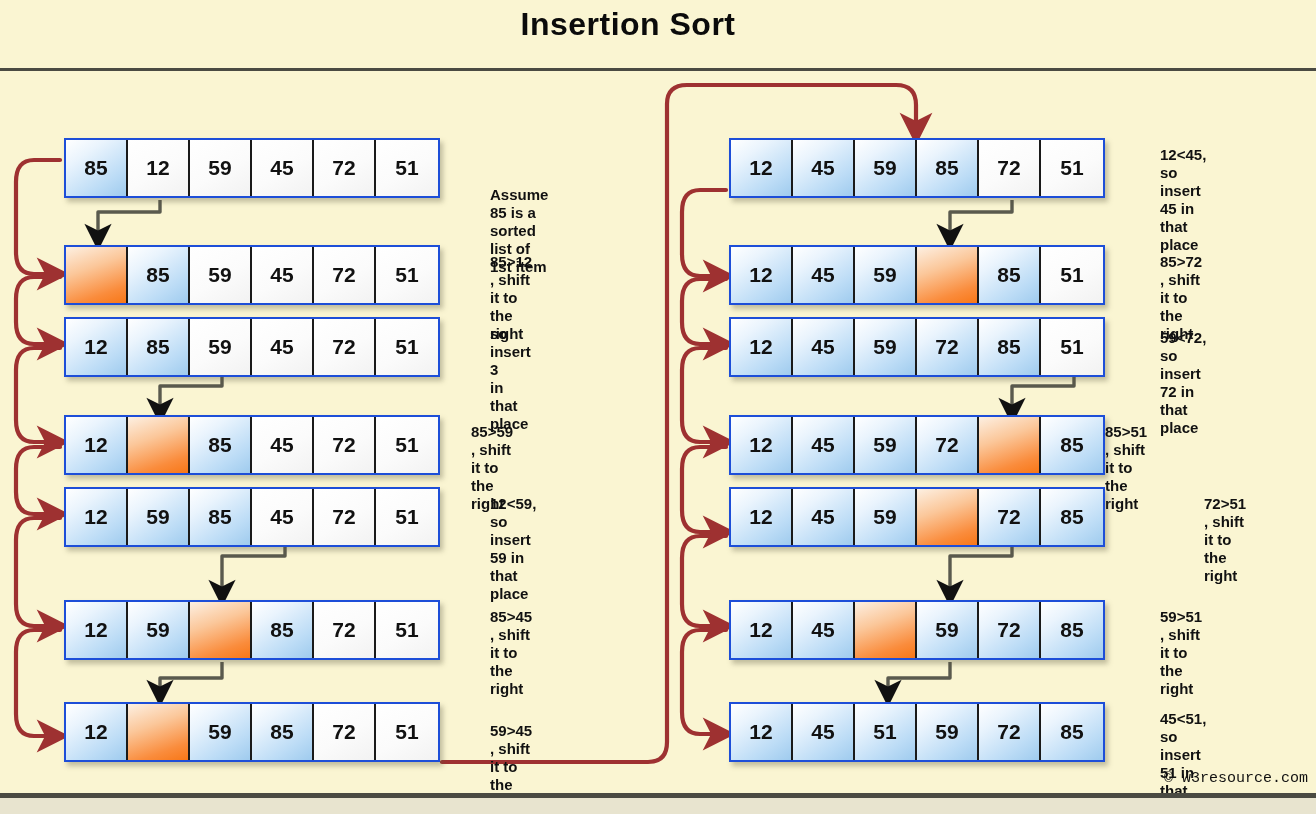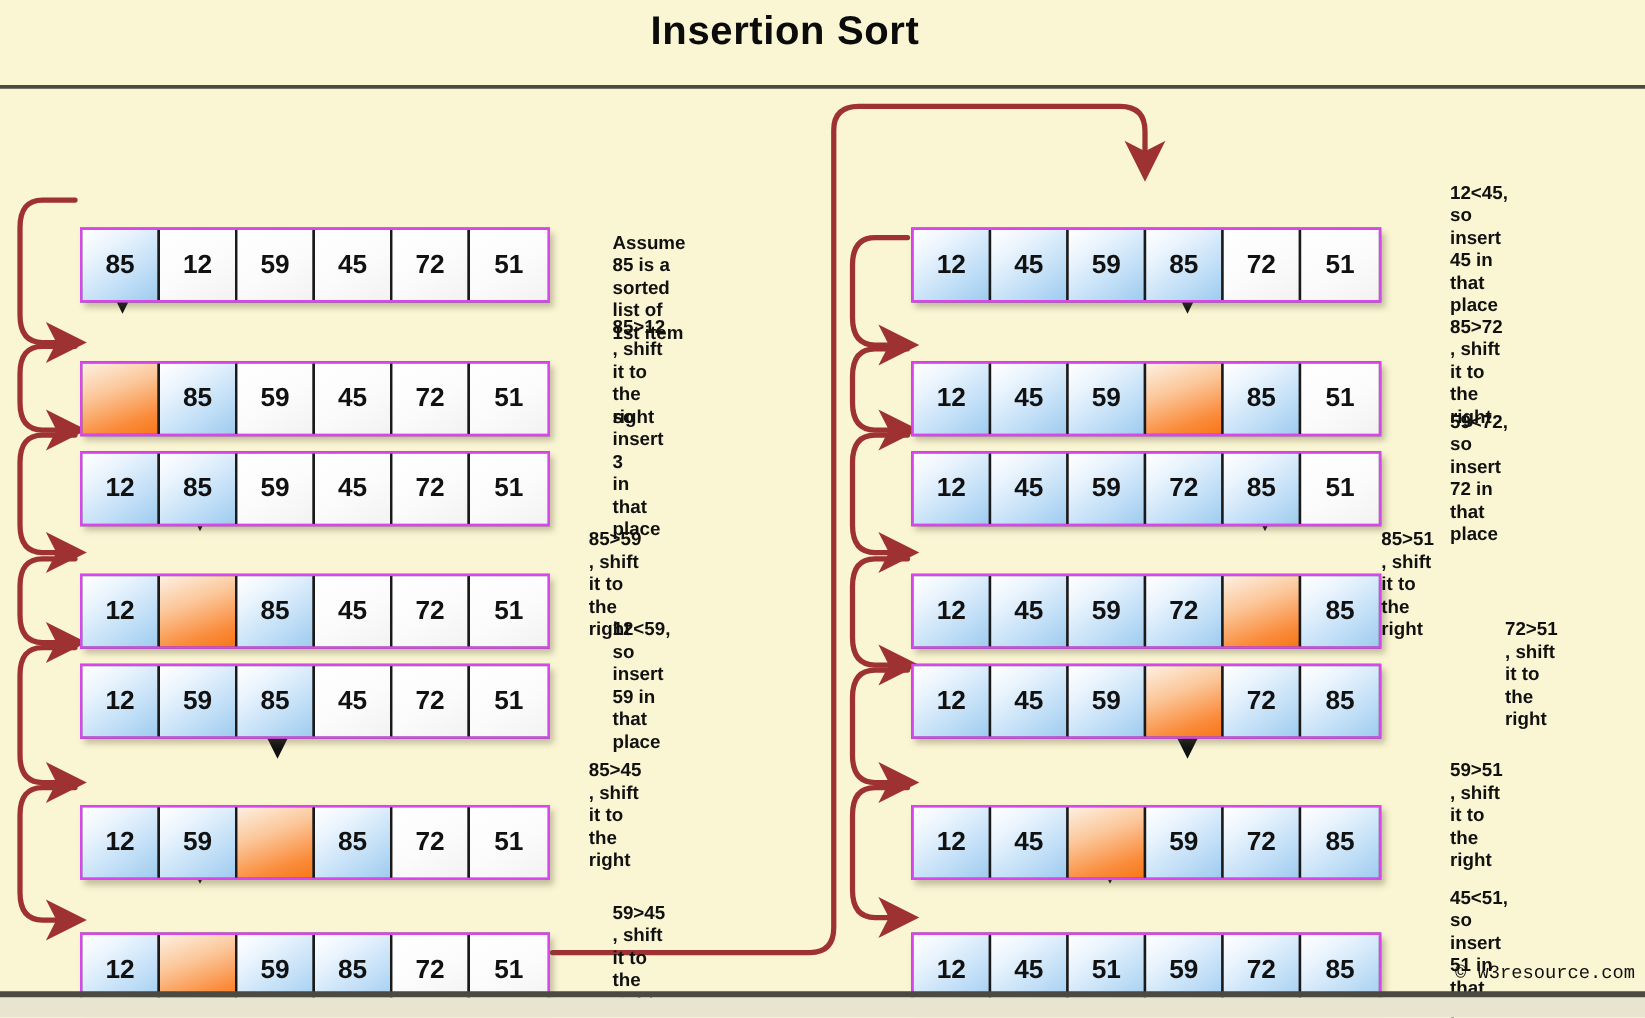--- a/index.html
+++ b/index.html
@@ -34,25 +34,24 @@
   }
 
   
   #wires{position:absolute;left:0;top:0;width:1316px;height:814px;pointer-events:none;}
 
   
   .row{position:absolute;height:60px;}
   .array{
     position:absolute;left:0;top:0;
     display:flex;
-    border:2px solid #d946ef;
+    border:2px solid #1d4ed8;
     box-shadow:3px 4px 5px rgba(90,85,60,.35);
-    background:#404040;
+    background:#4c1d95;
     box-sizing:border-box;
-    margin-top:44px;
   }
   .cell{
     width:62px;height:56px;
     box-sizing:border-box;
     border-right:2px solid #1a1a1a;
     display:flex;align-items:center;justify-content:center;
     font-size:21px;font-weight:bold;color:#111;
     font-family:"Liberation Sans", sans-serif;
     position:relative;
   }
@@ -197,21 +196,21 @@
       </div>
       <div class="row" style="left: 0px; top: 600px;">
         <div class="array" style="left: 64px;">
           <div class="cell blue">12</div>
           <div class="cell blue">59</div>
           <div class="cell orange"></div>
           <div class="cell blue">85</div>
           <div class="cell white">72</div>
           <div class="cell white">51</div>
         </div>
-        <div class="note" style="left: 471px; top: 8px;">85&gt;45 , shift
+        <div class="note" style="left: 490px; top: 8px;">85&gt;45 , shift
 it to the right</div>
       </div>
       <div class="row" style="left: 0px; top: 702px;">
         <div class="array" style="left: 64px;">
           <div class="cell blue">12</div>
           <div class="cell orange"></div>
           <div class="cell blue">59</div>
           <div class="cell blue">85</div>
           <div class="cell white">72</div>
           <div class="cell white">51</div>

